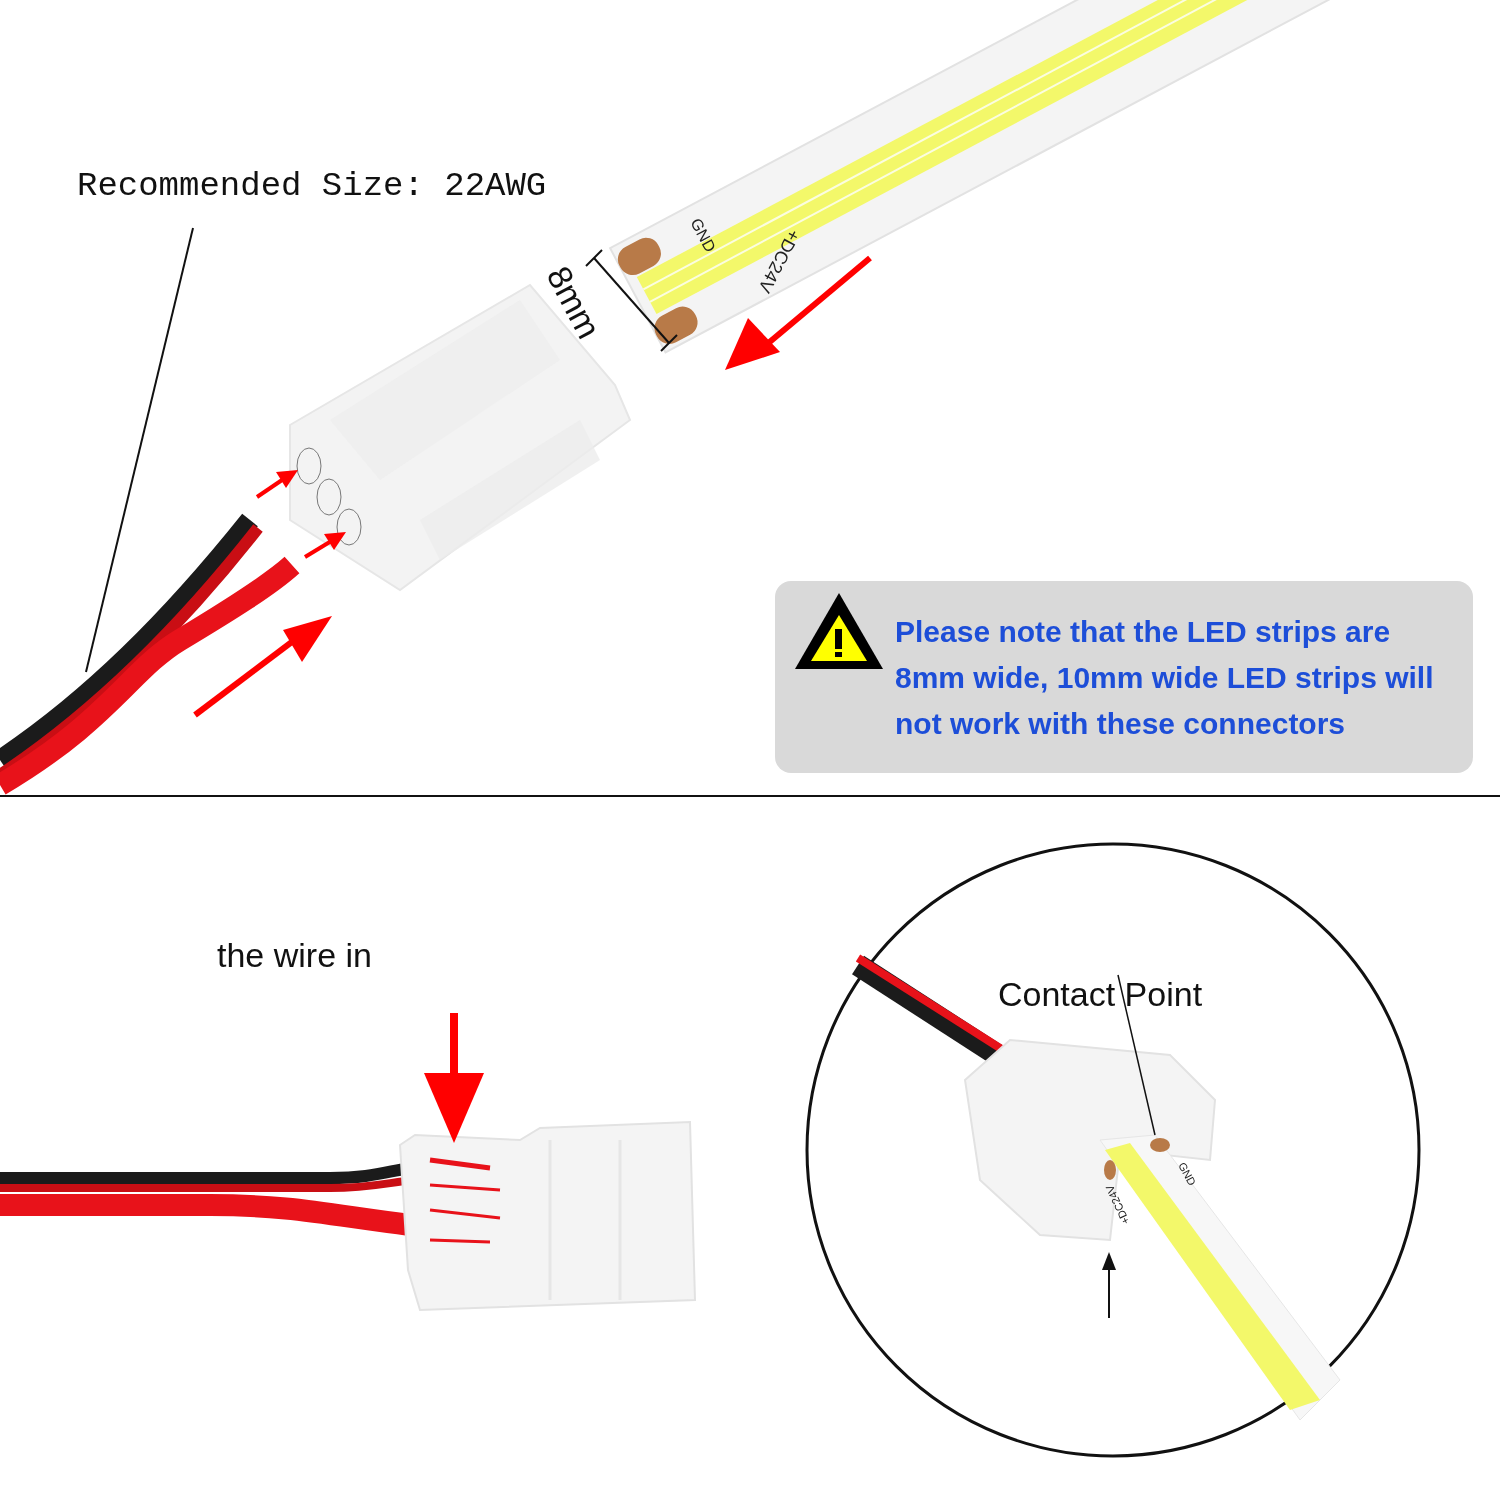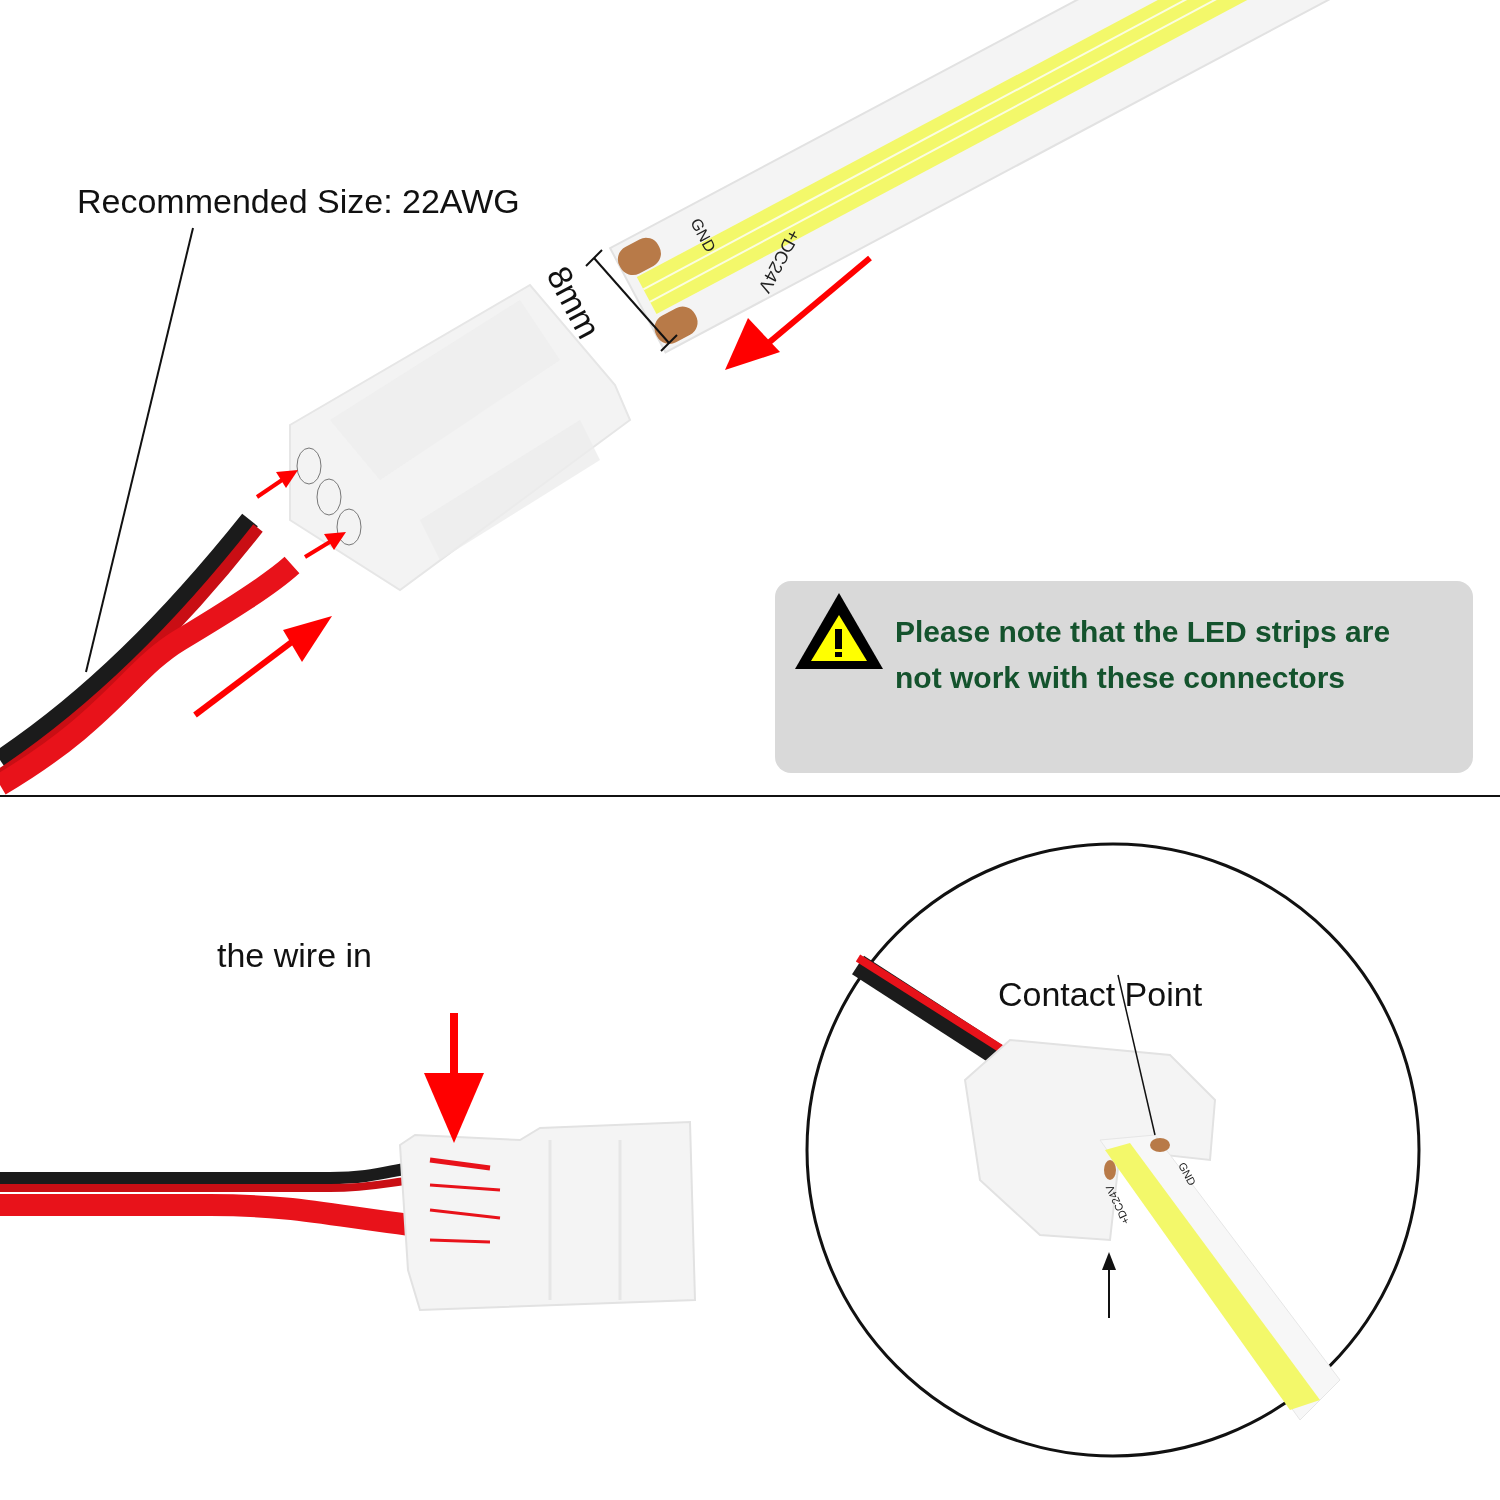--- a/index.html
+++ b/index.html
@@ -3,21 +3,21 @@
 <meta charset="utf-8">
 <style>
   html, body { margin: 0; padding: 0; background: #ffffff; }
   body { width: 1500px; height: 1500px; position: relative; overflow: hidden;
          font-family: "Liberation Sans", "DejaVu Sans", sans-serif; }
   .abs { position: absolute; }
   .label-black { color: #111111; font-size: 34px; line-height: 36px; white-space: nowrap; }
   .divider { left: 0; top: 795px; width: 1500px; height: 2px; background: #111111; }
   .warn-box { left: 775px; top: 581px; width: 698px; height: 192px; background: #d9d9d9;
               border-radius: 16px; }
-  .warn-text { left: 120px; top: 28px; color: #14532d; font-size: 30px; line-height: 46px;
+  .warn-text { left: 120px; top: 28px; color: #1d4ed8; font-size: 30px; line-height: 46px;
                font-weight: bold; white-space: nowrap; }
   .warn-text div { display: block; }
   svg { position: absolute; left: 0; top: 0; }
   .dim-label { left: 573px; top: 260px; font-size: 34px; color: #111; transform: rotate(62deg);
                transform-origin: left top; white-space: nowrap; }
 </style>
 </head>
 <body>
 
 <div>
@@ -64,33 +64,34 @@
       <polygon points="725,370 748,318 780,352" stroke="none"></polygon>
       <line x1="195" y1="715" x2="305" y2="632" stroke-width="6"></line>
       <polygon points="332,616 283,630 302,662" stroke="none"></polygon>
       <line x1="257" y1="497" x2="285" y2="478" stroke-width="4"></line>
       <polygon points="298,470 276,472 286,488" stroke="none"></polygon>
       <line x1="305" y1="557" x2="333" y2="540" stroke-width="4"></line>
       <polygon points="346,532 324,534 334,550" stroke="none"></polygon>
     </g>
   </svg>
 
-  <div class="abs label-black" style="left:77px; top:183px;">Recommended Size: 22AWG</div>
+  <div class="abs label-black" style="left:77px; top:168px;font-family:Liberation Mono, monospace;">Recommended Size: 22AWG</div>
 
   <div class="abs dim-label">8mm</div>
 
   <div class="abs warn-box">
     <svg width="96" height="84" viewBox="0 0 96 84" style="left:16px; top:8px;">
       <polygon points="48,4 92,80 4,80" fill="#000"></polygon>
       <polygon points="48,26 76,72 20,72" fill="#ffff00"></polygon>
       <rect x="44" y="40" width="7" height="20" fill="#000"></rect>
       <rect x="44" y="63" width="7" height="5" fill="#000"></rect>
     </svg>
     <div class="abs warn-text">
       <div>Please note that the LED strips are</div>
+      <div>8mm wide, 10mm wide LED strips will</div>
       <div>not work with these connectors</div>
     </div>
   </div>
 </div>
 
 <div class="abs divider"></div>
 
 <div>
   <svg width="1500" height="1500" viewBox="0 0 1500 1500">
 

